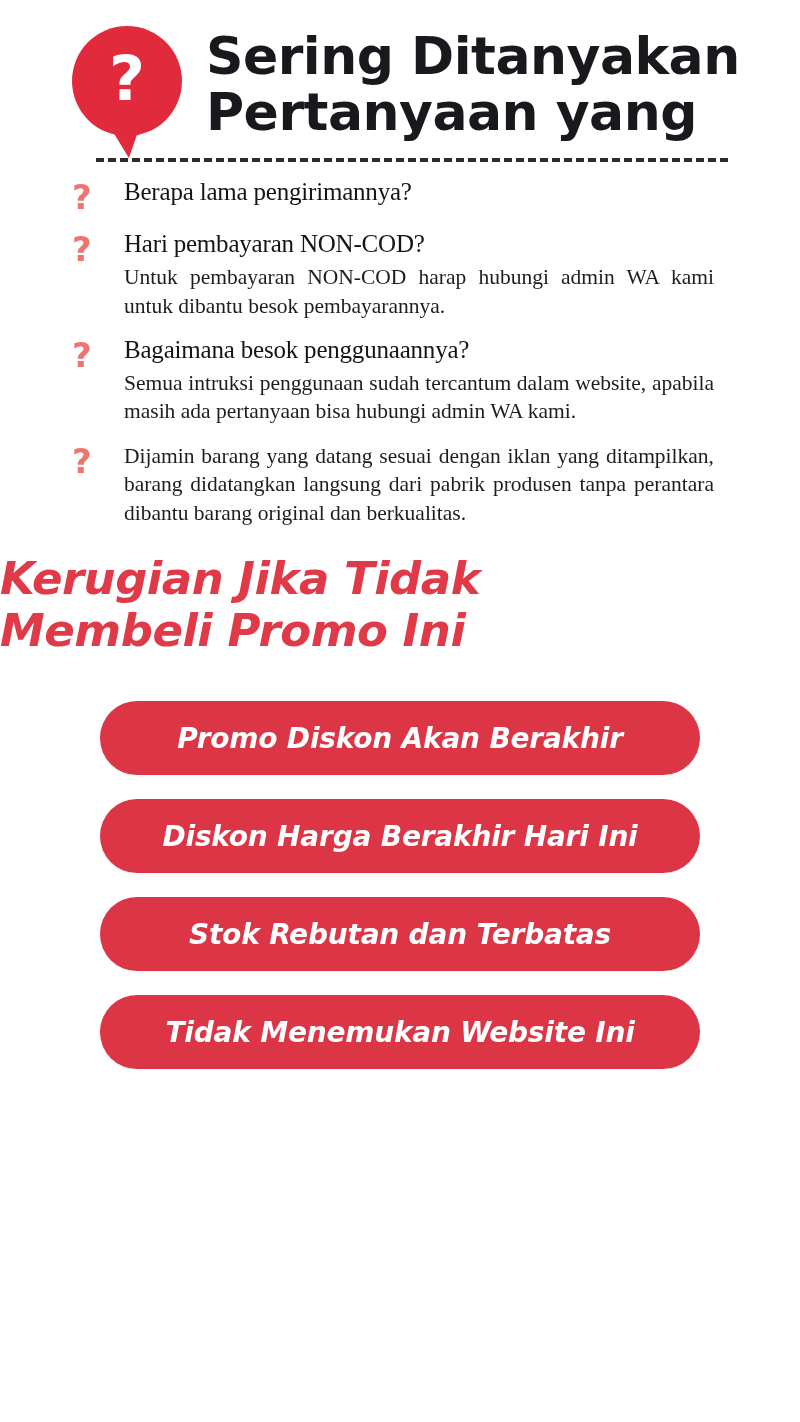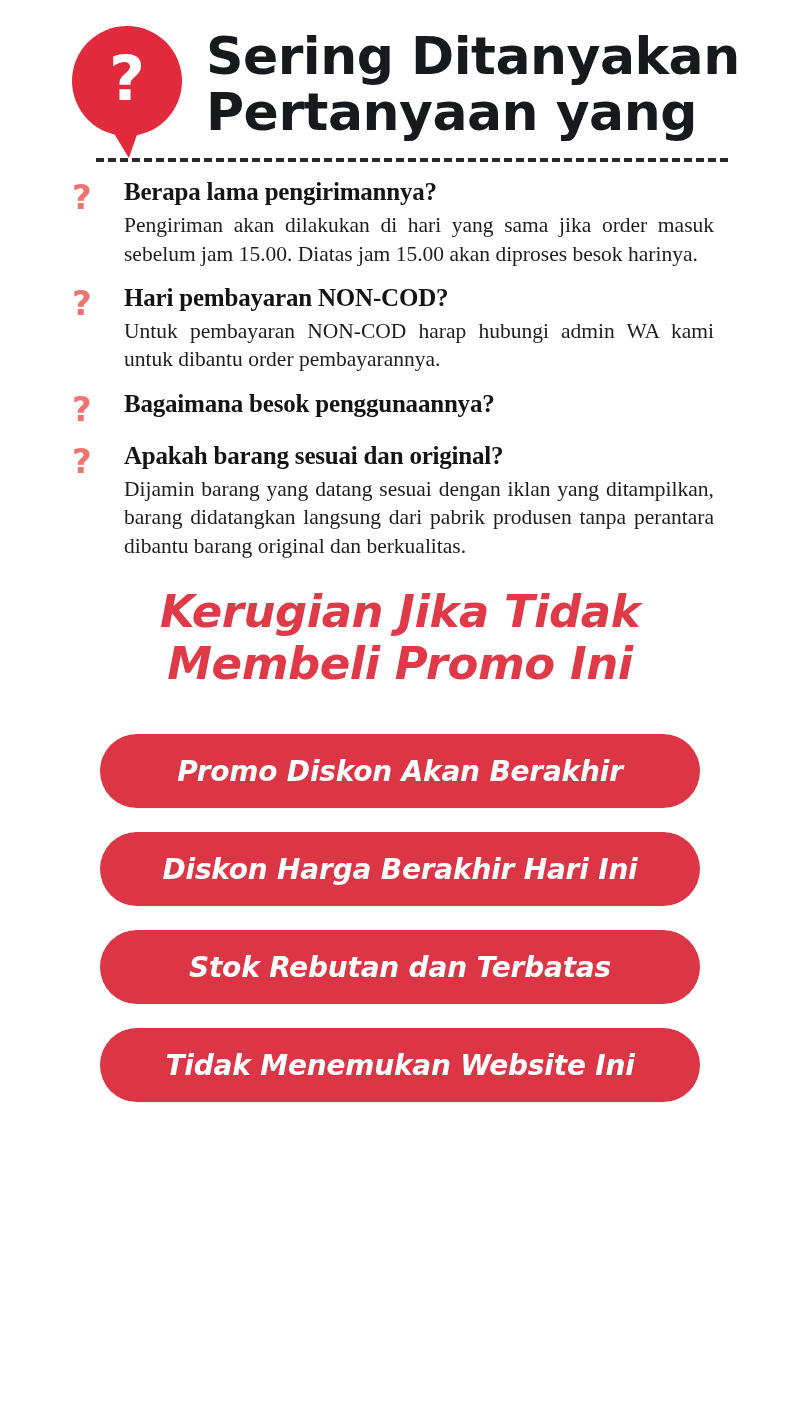--- a/index.html
+++ b/index.html
@@ -94,38 +94,38 @@
     font-size: 34px;
     font-weight: bold;
     font-family: "DejaVu Sans", sans-serif;
     line-height: 1;
     padding-top: 2px;
     text-align: left;
   }
   .faq-body { flex: 1; }
   .faq-q {
     font-family: "Liberation Serif", serif;
-    font-weight: bold;
+    font-weight: normal;
     font-size: 25px;
     color: #141414;
     margin-bottom: 5px;
     letter-spacing: -0.2px;
   }
   .faq-a {
     font-family: "Liberation Serif", serif;
     font-size: 21.5px;
     line-height: 1.32;
     color: #1d1d1d;
     text-align: justify;
   }
 
   
   .urgency-title {
     margin: 26px 0 0 0;
-    text-align: center;
+    text-align: left;
     color: #e03a48;
     font-family: "DejaVu Sans", sans-serif;
     font-weight: bold;
     font-style: italic;
     font-size: 45px;
     line-height: 1.16;
     letter-spacing: -0.5px;
   }
 
   .pill-list {
@@ -167,43 +167,42 @@
 </div>
 
 <div class="divider"></div>
 
 <div class="faq-list">
 
   <div class="faq-item">
     <div class="faq-mark">?</div>
     <div class="faq-body">
       <div class="faq-q">Berapa lama pengirimannya?</div>
-      <div class="faq-a">Pengiriman akan dilakukan di hari yang sama jika order masuk sebelum jam 15.00. Diatas jam 15.00 akan diproses besok harinya.</div>
     </div>
   </div>
 
   <div class="faq-item">
     <div class="faq-mark">?</div>
     <div class="faq-body">
       <div class="faq-q">Hari pembayaran NON-COD?</div>
-      <div class="faq-a">Untuk pembayaran NON-COD harap hubungi admin WA kami untuk dibantu order pembayarannya.</div>
+      <div class="faq-a">Untuk pembayaran NON-COD harap hubungi admin WA kami untuk dibantu besok pembayarannya.</div>
     </div>
   </div>
 
   <div class="faq-item">
     <div class="faq-mark">?</div>
     <div class="faq-body">
       <div class="faq-q">Bagaimana besok penggunaannya?</div>
-    </div>
-  </div>
-
-  <div class="faq-item">
-    <div class="faq-mark">?</div>
-    <div class="faq-body">
-      <div class="faq-q">Apakah barang sesuai dan original?</div>
+      <div class="faq-a">Semua intruksi penggunaan sudah tercantum dalam website, apabila masih ada pertanyaan bisa hubungi admin WA kami.</div>
+    </div>
+  </div>
+
+  <div class="faq-item">
+    <div class="faq-mark">?</div>
+    <div class="faq-body">
       <div class="faq-a">Dijamin barang yang datang sesuai dengan iklan yang ditampilkan, barang didatangkan langsung dari pabrik produsen tanpa perantara dibantu barang original dan berkualitas.</div>
     </div>
   </div>
 
 </div>
 
 <div class="urgency-title">
   <div>Kerugian Jika Tidak</div>
   <div>Membeli Promo Ini</div>
 </div>

